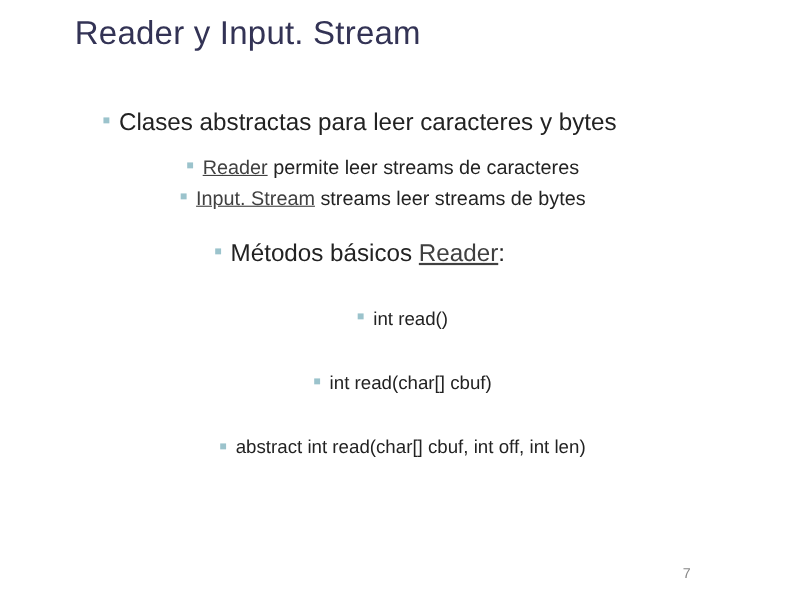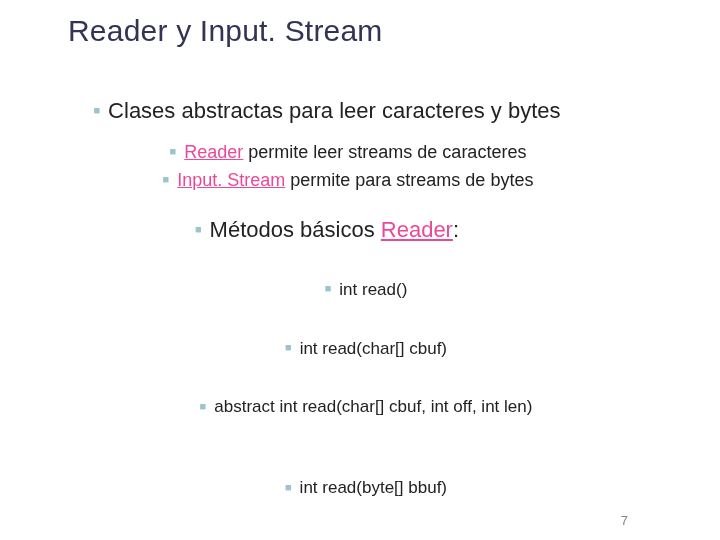--- a/index.html
+++ b/index.html
@@ -58,21 +58,21 @@
   }
   .lvl3 {
     font-size: 17px;
     color: #222;
     margin-left: 78px;
     margin-bottom: 2px;
     line-height: 1.35;
     margin-top: 36px;
   }
   .link {
-    color: #ec4899;
+    color: #404040;
     text-decoration: underline;
   }
   .gap {
     height: 20px;
   }
   .pagenum {
     position: absolute;
     bottom: 12px;
     right: 18px;
     font-size: 13px;
@@ -88,40 +88,37 @@
 
   <div class="content">
 
     <div class="lvl1">
       <span class="bullet">■</span><span>Clases abstractas para leer caracteres y bytes</span>
     </div>
     <div class="lvl2">
       <span class="bullet">■</span><span class="link">Reader</span><span> permite leer streams de caracteres</span>
     </div>
     <div class="lvl2">
-      <span class="bullet">■</span><span class="link">Input. Stream</span><span> permite para streams de bytes</span>
+      <span class="bullet">■</span><span class="link">Input. Stream</span><span> streams leer streams de bytes</span>
     </div>
 
     <div class="gap"></div>
 
     <div class="lvl1">
       <span class="bullet">■</span><span>Métodos básicos </span><span class="link">Reader</span><span>:</span>
     </div>
     <div class="lvl3">
       <span class="bullet">■</span><span>int read()</span>
     </div>
     <div class="lvl3">
       <span class="bullet">■</span><span>int read(char[] cbuf)</span>
     </div>
     <div class="lvl3">
       <span class="bullet">■</span><span>abstract int read(char[] cbuf, int off, int len)</span>
     </div>
 
     <div class="gap"></div>
 
-    <div class="lvl3">
-      <span class="bullet">■</span><span>int read(byte[] bbuf)</span>
-    </div>
 
   </div>
 
   <div class="pagenum">7</div>
 </div>
 
 </body></html>

